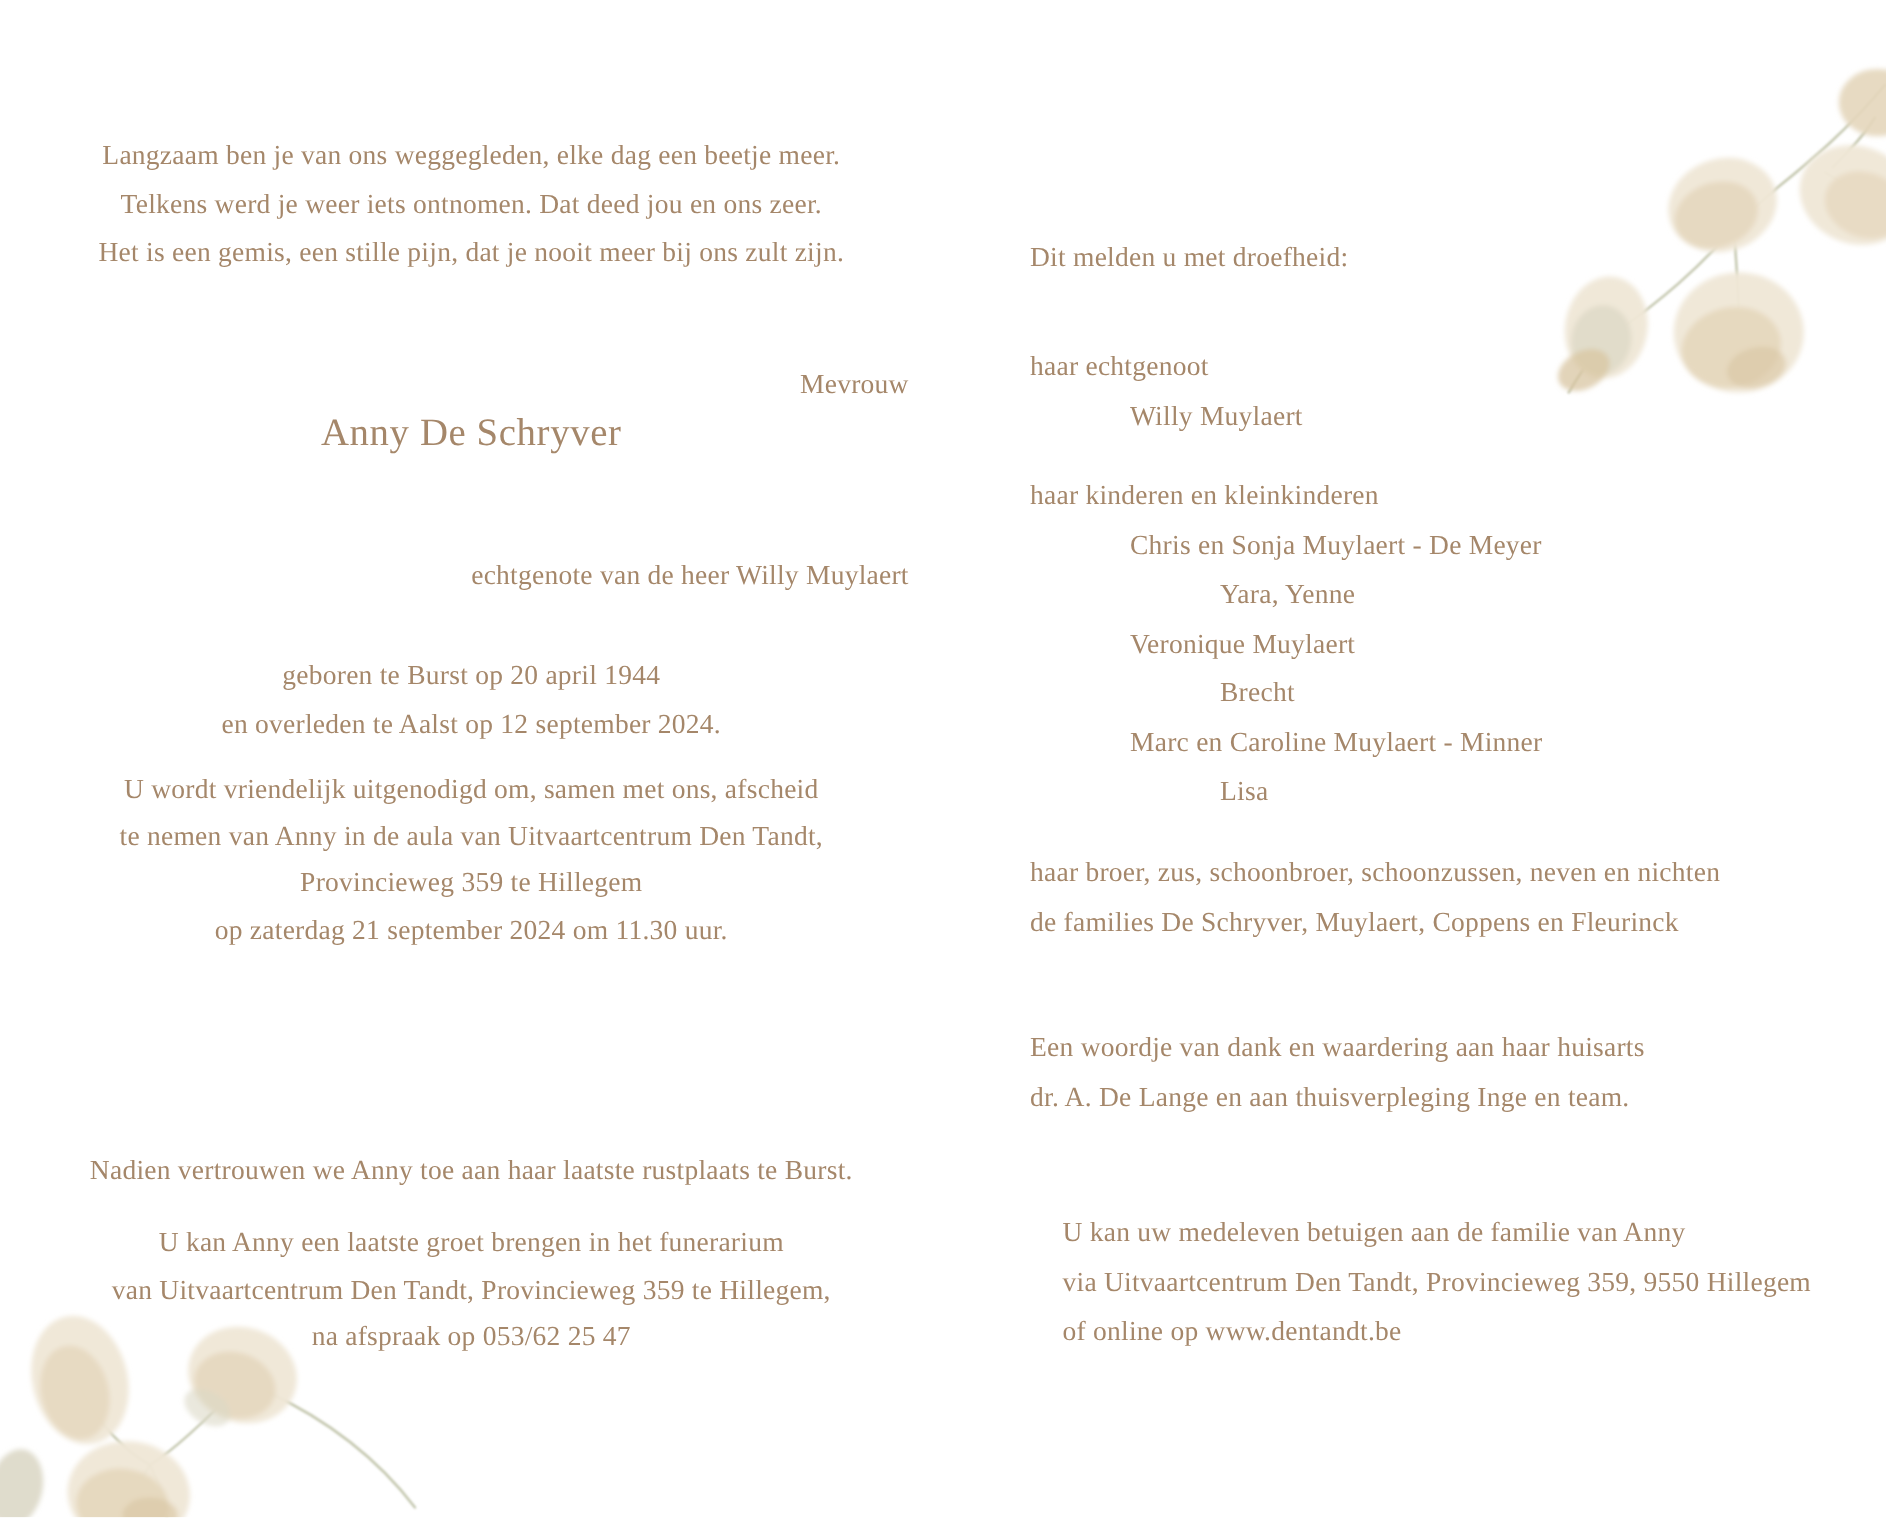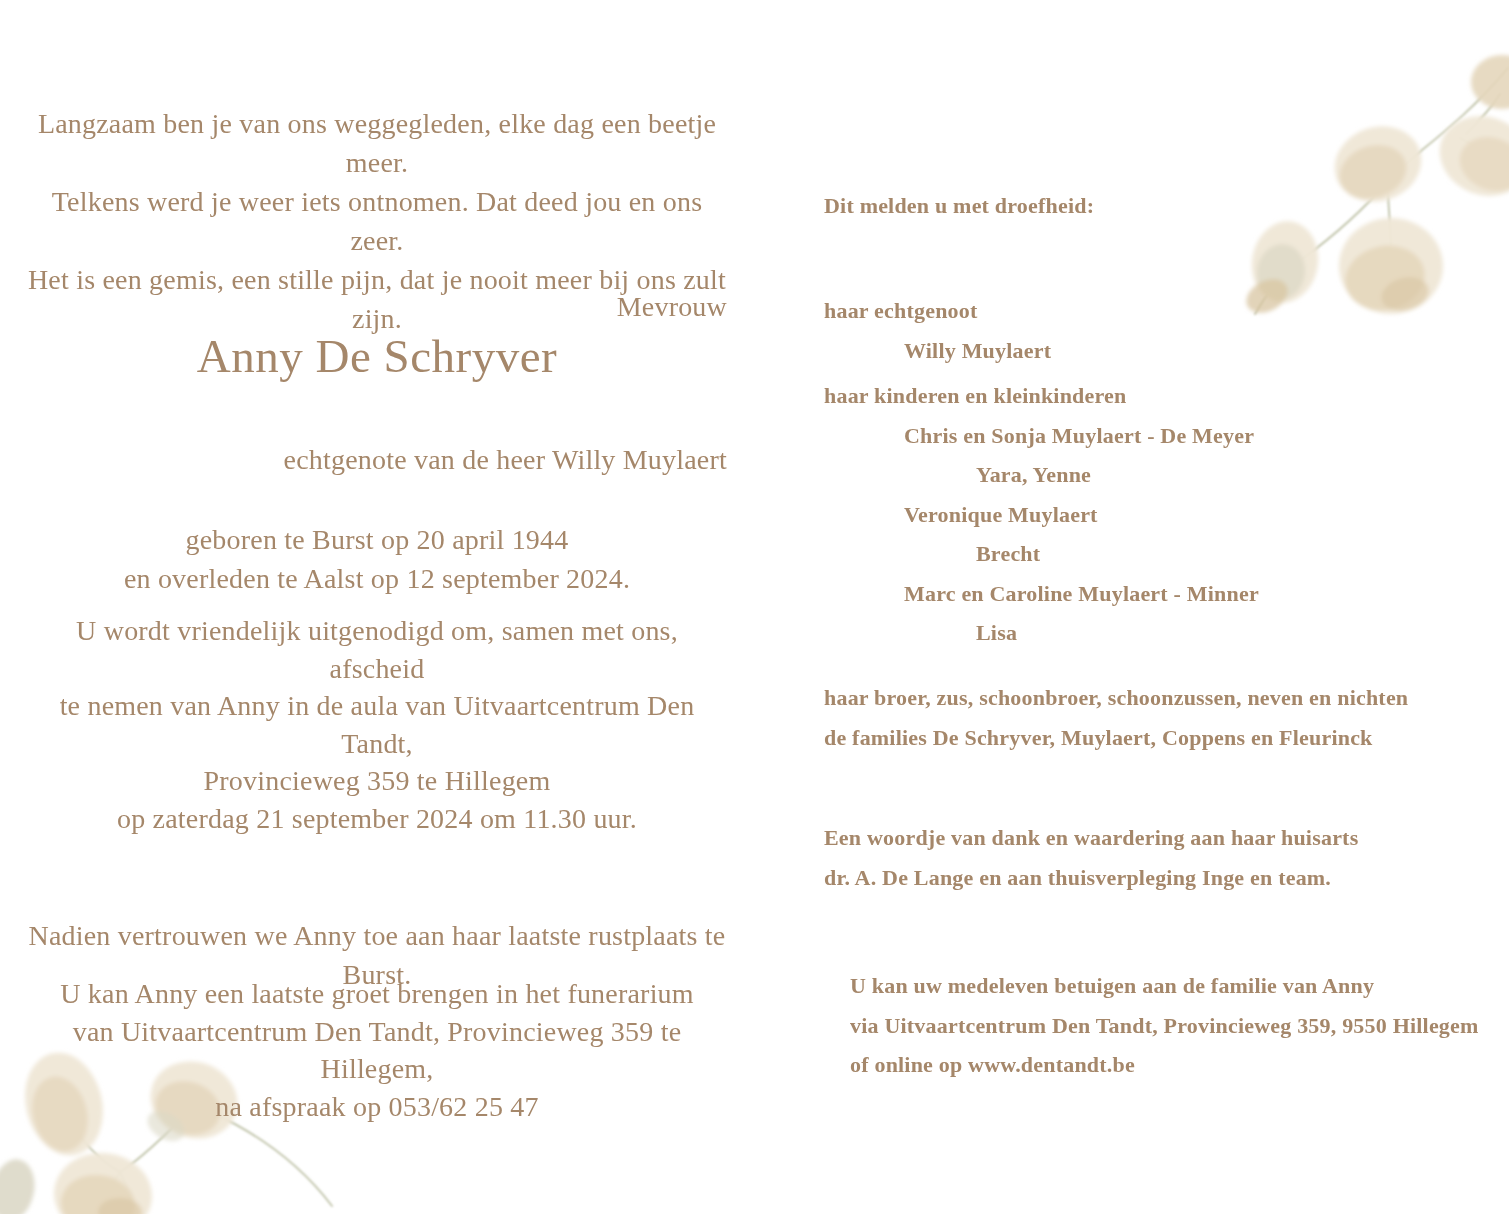--- a/index.html
+++ b/index.html
@@ -8,42 +8,41 @@
     background:#ffffff;
     font-family:"Liberation Serif","DejaVu Serif",serif;
     color:#a5876a;
     -webkit-font-smoothing:antialiased;
   }
   .page{position:relative;width:1509px;height:1214px;overflow:hidden;background:#ffffff;}
 
   
   .lcol{
     position:absolute;left:27px;width:700px;
-    text-align:center;font-size:28px;line-height:38.5px;
+    text-align:center;font-size:22px;line-height:38.5px;
     letter-spacing:.2px;
   }
   .poem{top:104px;line-height:39px;}
   .salutation{top:288px;text-align:right;}
-  .deceased-name{top:326px;font-size:47px;line-height:60px;letter-spacing:.5px;text-align:center;}
+  .deceased-name{top:316px;font-size:31px;line-height:60px;letter-spacing:.5px;text-align:center;}
   .spouse-line{top:441px;text-align:right;}
   .dates{top:521px;}
   .invitation{top:612px;line-height:37.5px;}
   .condoleren{top:813px;}
   .resting{top:888px;margin-top:29px;}
   .funerarium{top:975px;line-height:37.5px;}
 
   
   .rcol{
     position:absolute;left:824px;width:660px;
     text-align:left;font-size:22px;line-height:39.5px;
     letter-spacing:.2px;
-    font-weight:bold;
   }
   .intro{top:186px;}
-  .spouse-group{top:291px;}
+  .spouse-group{top:273px;}
   .children-group{top:376px;}
   .relatives-group{top:678px;}
   .thanks-group{top:818px;}
   .contact-group{top:966px;margin-left:26px;}
   .ind-1{padding-left:80px;}
   .ind-2{padding-left:152px;}
 
   
   .deco{position:absolute;pointer-events:none;}
   .deco-tr{top:50px;right:0;}

